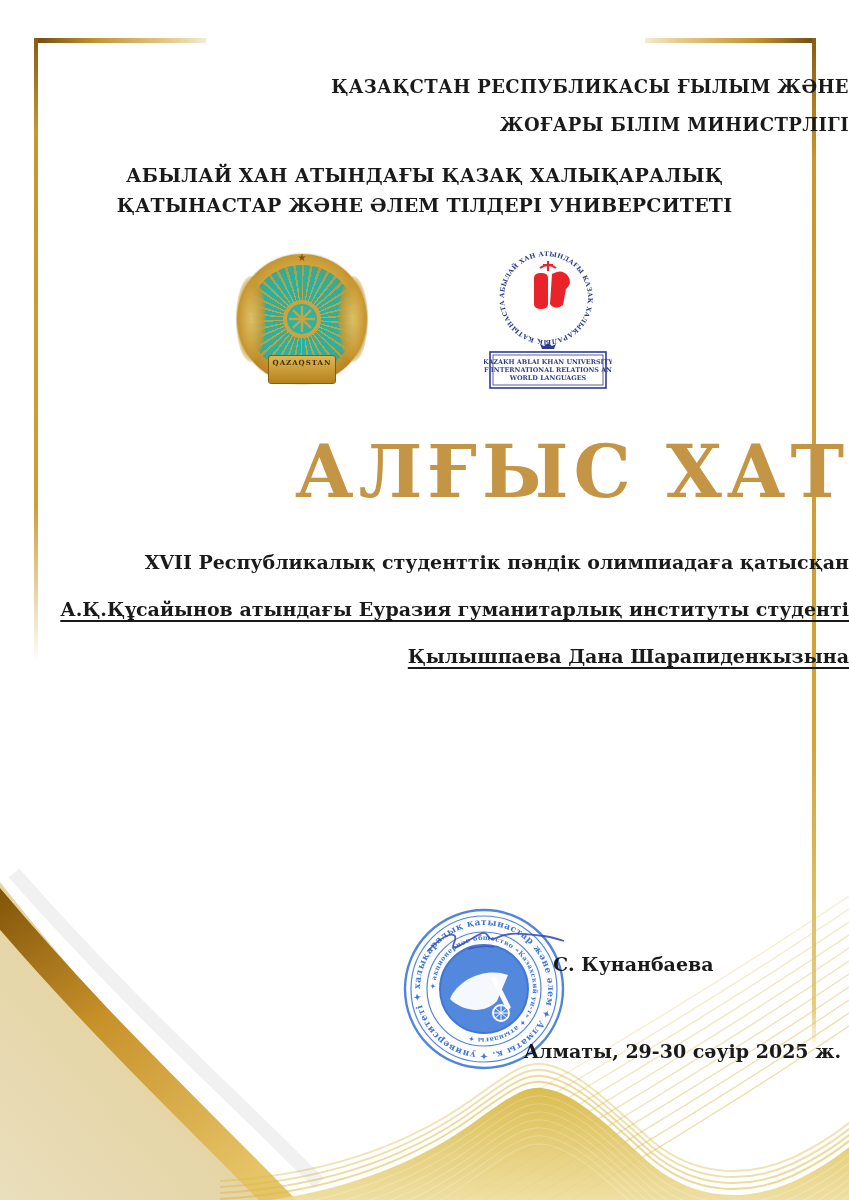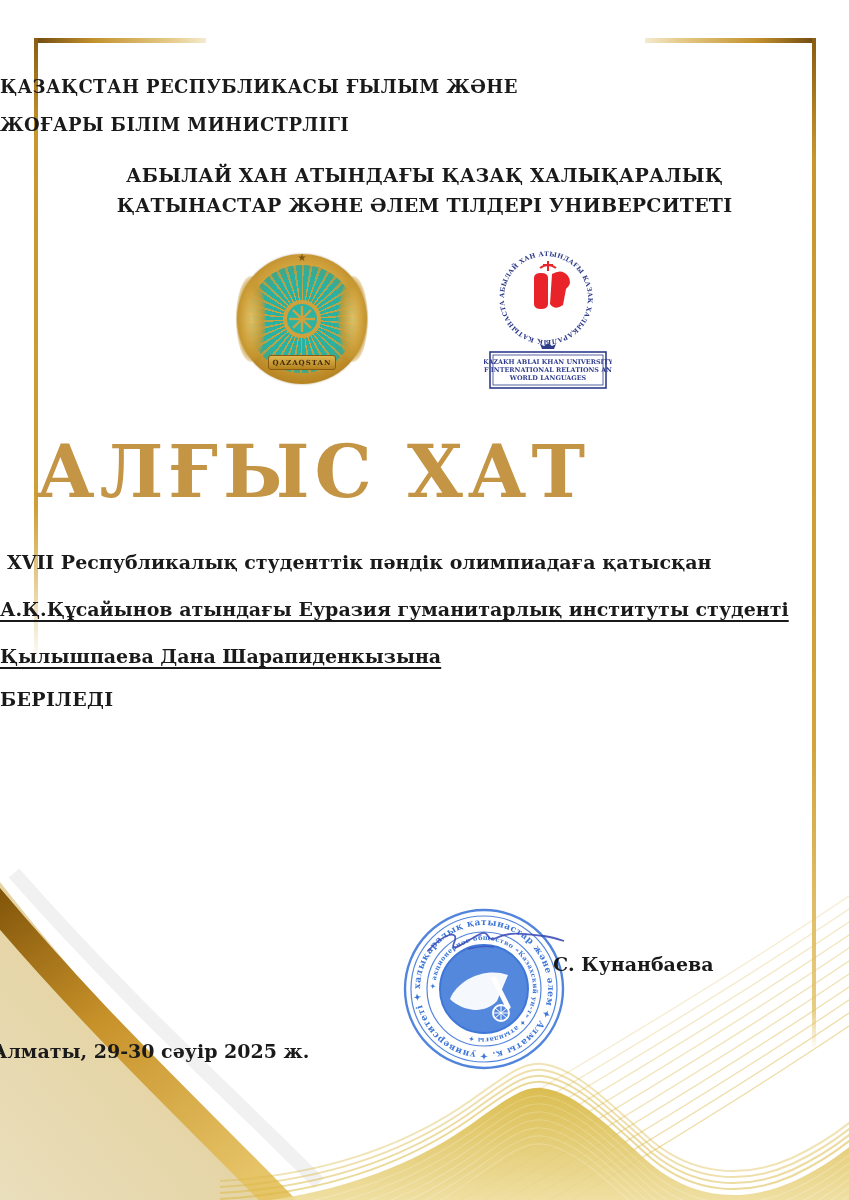--- a/index.html
+++ b/index.html
@@ -3,21 +3,21 @@
 <meta charset="utf-8">
 <style>
   html,body{margin:0;padding:0;background:#888;}
   .page{
     position:relative;width:849px;height:1200px;margin:0 auto;
     background:#ffffff;overflow:hidden;
     font-family:"DejaVu Serif","Liberation Serif",serif;
     color:#1a1a1a;
   }
   .abs{position:absolute;}
-  .ctr{left:0;right:0;text-align:left;}
+  .ctr{left:8px;right:0;text-align:right;}
   .b{font-weight:bold;}
 
   
   .frame-h-left{left:34px;top:38px;width:172px;height:5px;
     background:linear-gradient(to right,#6f4a10,#b98а2e 0%,#c3922f 35%,#e6cc8b 80%,#f4ead0 100%);
     background:linear-gradient(to right,#6f4a10,#c3922f 35%,#e6cc8b 80%,#f4ead0 100%);}
   .frame-v-left{left:34px;top:38px;width:4px;height:625px;
     background:linear-gradient(to bottom,#8a5c12,#c8962d 15%,#cf9f35 75%,rgba(207,159,53,0) 100%);}
   .frame-h-right{left:645px;top:38px;width:171px;height:5px;
     background:linear-gradient(to left,#6f4a10,#c3922f 35%,#e6cc8b 80%,#f4ead0 100%);}
@@ -38,21 +38,21 @@
     background:repeating-conic-gradient(from 2deg at 50% 50%,#29b1a2 0deg 6.5deg,#cfa23e 6.5deg 9.5deg);}
   .arms-rays::after{content:"";position:absolute;inset:0;border-radius:50%;
     background:radial-gradient(circle,rgba(41,177,162,0) 0 30%,rgba(41,177,162,.25) 55%,rgba(176,125,28,.55) 92%,rgba(138,92,16,.8) 100%);}
   .arms-side{position:absolute;width:30px;height:86px;border-radius:50%;opacity:.9;
     background:radial-gradient(ellipse at center,#e7c365 0%,#c89a34 55%,rgba(176,125,28,.0) 78%);}
   .arms-side.l{left:-1px;top:24px;}
   .arms-side.r{right:-1px;top:24px;}
   .arms-center{position:absolute;left:46px;top:48px;width:38px;height:38px;border-radius:50%;
     background:#2db3a4;border:4px solid #cfa23e;box-sizing:border-box;}
   .arms-star{position:absolute;left:0;right:0;top:1px;text-align:center;font-size:10px;color:#7c5410;line-height:10px;}
-  .arms-banner{position:absolute;left:31px;top:103px;width:68px;height:15px;border-radius:3px;
+  .arms-banner{position:absolute;left:31px;top:103px;width:68px;height:29px;border-radius:3px;
     background:linear-gradient(#e0b753,#b4821f);border:1px solid #8a5c10;box-sizing:border-box;
     text-align:center;font-size:7px;font-weight:bold;color:#3f2c05;letter-spacing:1px;line-height:13px;}
 
   
   .uni{left:484px;top:246px;width:128px;height:144px;}
   .uni-text{fill:var(--uni-navy);}
   .uni-red{fill:var(--uni-red);}
 
   
   .title{top:432px;font-size:72px;line-height:1.1;letter-spacing:5px;color:var(--gold-title);font-weight:bold;padding-left:36px;}
@@ -136,21 +136,20 @@
         <text class="uni-text" x="64" y="134" text-anchor="middle" font-size="6.4" font-weight="bold">WORLD LANGUAGES</text>
       </g>
     </svg>
   </div>
 
   <div class="abs ctr title">АЛҒЫС ХАТ</div>
 
   <div class="abs ctr b body-line intro">XVII Республикалық студенттік пәндік олимпиадаға қатысқан</div>
   <div class="abs ctr b body-line institute">А.Қ.Құсайынов атындағы Еуразия гуманитарлық институты  студенті</div>
   <div class="abs ctr b body-line recipient">Қылышпаева Дана Шарапиденкызына</div>
-  <div class="abs ctr b body-line granted">БЕРІЛЕДІ</div>
 
   <svg class="abs bottom-decor" viewBox="0 0 849 370">
     <defs>
       <linearGradient id="tanGrad" x1="1" y1="0" x2="0" y2="1">
         <stop offset="0" stop-color="#dfc88a"></stop>
         <stop offset="1" stop-color="#eadfbd"></stop>
       </linearGradient>
       <linearGradient id="bandGrad" x1="0" y1="0" x2="0.7" y2="1">
         <stop offset="0" stop-color="#7e5208"></stop>
         <stop offset="0.45" stop-color="#c8922a"></stop>

